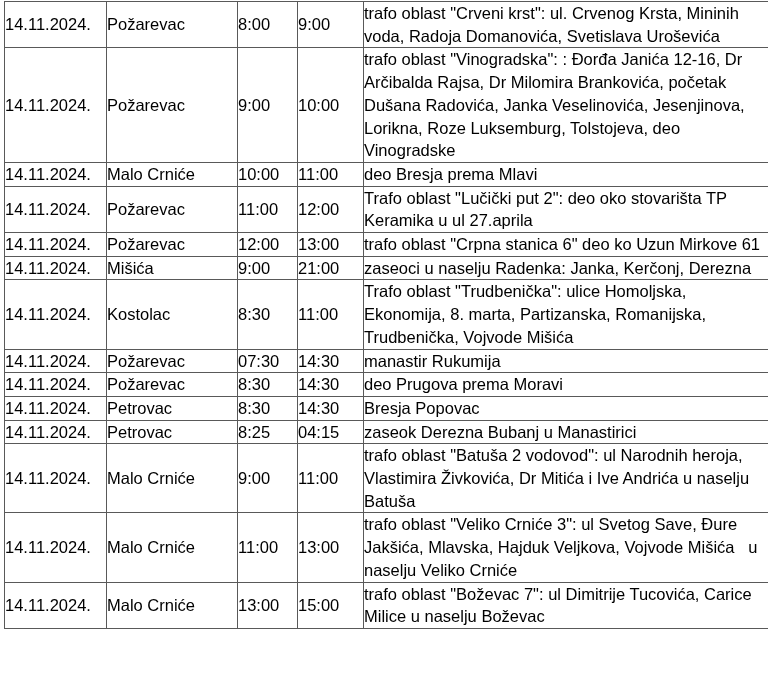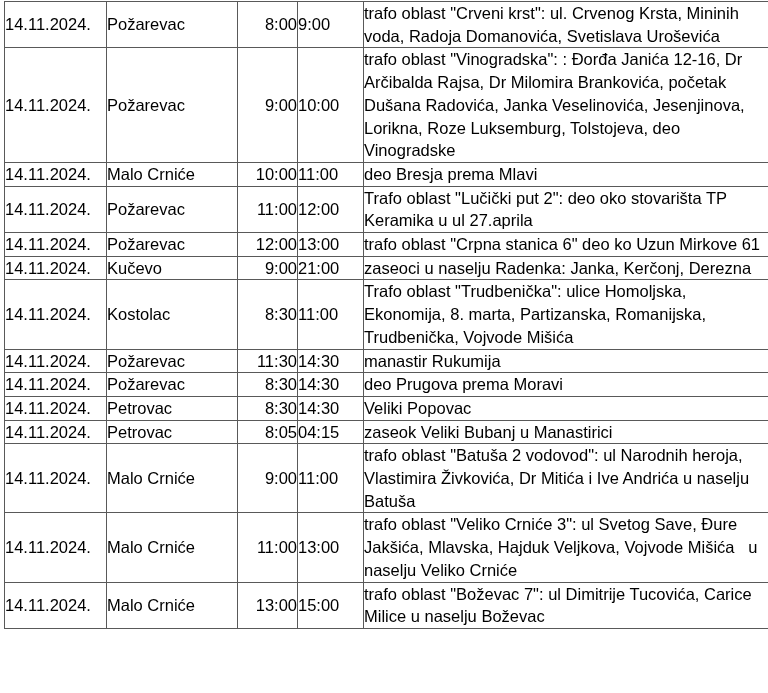--- a/index.html
+++ b/index.html
@@ -38,21 +38,20 @@
   col.c-end   { width: 66px; }
   col.c-desc  { width: 405px; }
 
   td.cell-date  { padding-left: 4px; }
   td.cell-place { padding-left: 8px; }
   td.cell-start {
     padding-left: 8px;
     padding-right: 12px;
     word-break: break-all;
     overflow-wrap: anywhere;
-    text-align: right;
   }
   td.cell-end   { padding-left: 8px; padding-right: 4px; }
   td.cell-desc  {
     padding-left: 6px;
     padding-right: 0;
     white-space: pre-wrap;
   }
 </style>
 </head>
 <body>
@@ -97,59 +96,59 @@
     </tr>
         <tr>
       <td class="cell-date">14.11.2024.</td>
       <td class="cell-place">Požarevac</td>
       <td class="cell-start">12:00</td>
       <td class="cell-end">13:00</td>
       <td class="cell-desc">trafo oblast "Crpna stanica 6" deo ko Uzun Mirkove 61</td>
     </tr>
         <tr>
       <td class="cell-date">14.11.2024.</td>
-      <td class="cell-place">Kučevo</td>
+      <td class="cell-place">Mišića</td>
       <td class="cell-start">9:00</td>
       <td class="cell-end">21:00</td>
       <td class="cell-desc">zaseoci u naselju Radenka: Janka, Kerčonj, Derezna</td>
     </tr>
         <tr>
       <td class="cell-date">14.11.2024.</td>
       <td class="cell-place">Kostolac</td>
       <td class="cell-start">8:30</td>
       <td class="cell-end">11:00</td>
       <td class="cell-desc">Trafo oblast "Trudbenička": ulice Homoljska, Ekonomija, 8. marta, Partizanska, Romanijska, Trudbenička, Vojvode Mišića</td>
     </tr>
         <tr>
       <td class="cell-date">14.11.2024.</td>
       <td class="cell-place">Požarevac</td>
-      <td class="cell-start">11:30</td>
+      <td class="cell-start">07:30</td>
       <td class="cell-end">14:30</td>
       <td class="cell-desc">manastir Rukumija</td>
     </tr>
         <tr>
       <td class="cell-date">14.11.2024.</td>
       <td class="cell-place">Požarevac</td>
       <td class="cell-start">8:30</td>
       <td class="cell-end">14:30</td>
       <td class="cell-desc">deo Prugova prema Moravi</td>
     </tr>
         <tr>
       <td class="cell-date">14.11.2024.</td>
       <td class="cell-place">Petrovac</td>
       <td class="cell-start">8:30</td>
       <td class="cell-end">14:30</td>
-      <td class="cell-desc">Veliki Popovac</td>
+      <td class="cell-desc">Bresja Popovac</td>
     </tr>
         <tr>
       <td class="cell-date">14.11.2024.</td>
       <td class="cell-place">Petrovac</td>
-      <td class="cell-start">8:05</td>
+      <td class="cell-start">8:25</td>
       <td class="cell-end">04:15</td>
-      <td class="cell-desc">zaseok Veliki Bubanj u Manastirici</td>
+      <td class="cell-desc">zaseok Derezna Bubanj u Manastirici</td>
     </tr>
         <tr>
       <td class="cell-date">14.11.2024.</td>
       <td class="cell-place">Malo Crniće</td>
       <td class="cell-start">9:00</td>
       <td class="cell-end">11:00</td>
       <td class="cell-desc">trafo oblast "Batuša 2 vodovod": ul Narodnih heroja, Vlastimira Živkovića, Dr Mitića i Ive Andrića u naselju Batuša</td>
     </tr>
         <tr>
       <td class="cell-date">14.11.2024.</td>

